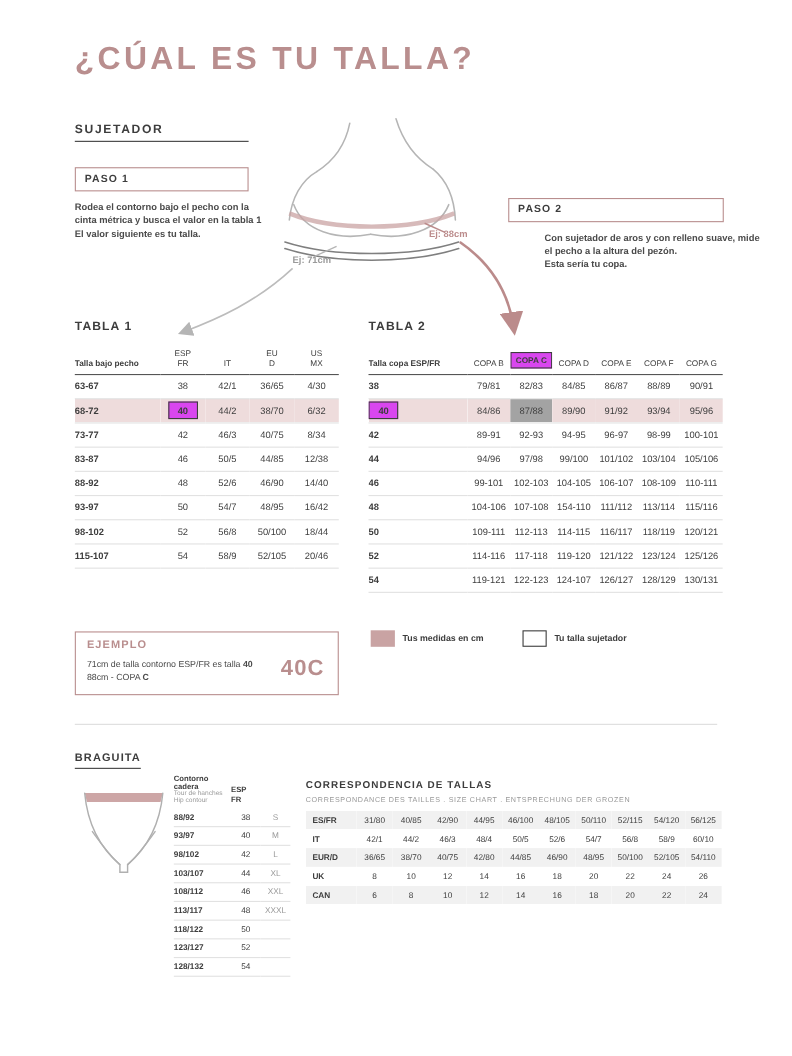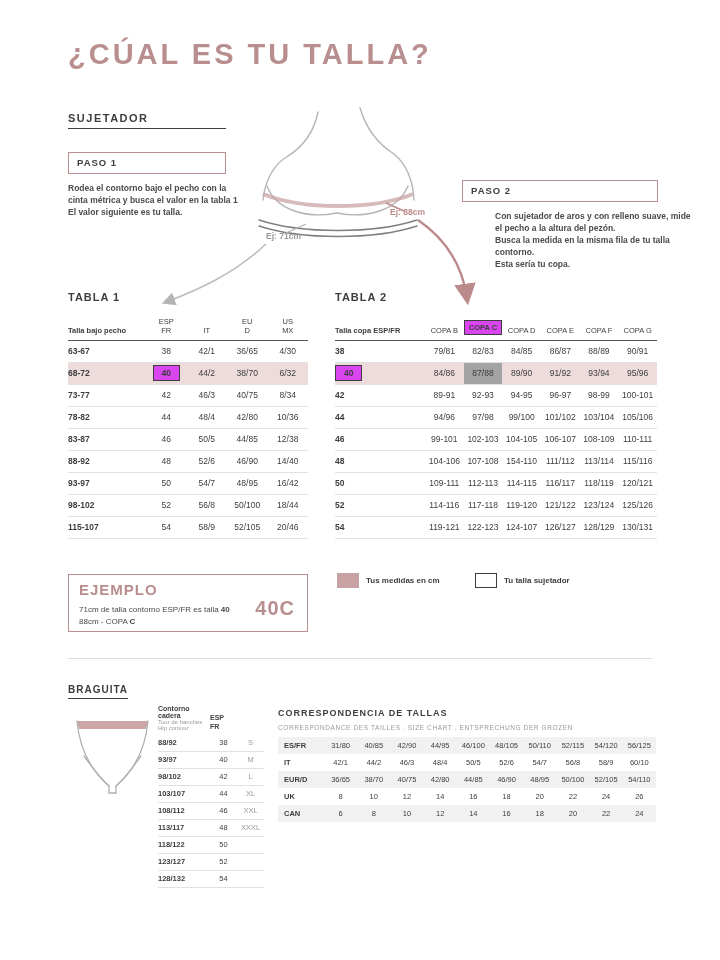--- a/index.html
+++ b/index.html
@@ -47,21 +47,21 @@
 
   #legend { left:335px; top:572px; width:330px; height:20px; }
   .swatch { position:absolute; width:22px; height:15px; top:1px; }
   #sw1 { left:2px; background:#c9a3a3; }
   #sw2 { left:140px; background:#fff; border:1.5px solid #3d3d3d; }
   .sw-label { position:absolute; top:4px; font-size:8px; font-weight:bold; }
   #swl1 { left:31px; }
   #swl2 { left:169px; }
 
   #ejemplo { left:68px; top:574px; width:240px; height:58px; border:1px solid #b98e8e; padding:6px 10px; }
-  #ej-label { color:#b98e8e; font-size:15px; font-weight:bold; letter-spacing:1px; }
+  #ej-label { color:#b98e8e; font-size:10px; font-weight:bold; letter-spacing:1px; }
   #ej-lines { margin-top:6px; font-size:8px; line-height:1.5; color:#4a4a4a; }
   #ej-lines b { font-weight:bold; }
   #ej-result { position:absolute; right:12px; top:22px; font-size:20px; font-weight:bold; letter-spacing:1px; color:#b98e8e; }
 
   #divider { left:68px; top:658px; width:584px; height:1px; background:#ddd; }
 
   #brag-h { left:68px; top:684px; font-size:10px; font-weight:bold; letter-spacing:1px; padding-bottom:3px; border-bottom:1px solid #3d3d3d; }
 
   #brag-table { left:158px; top:700px; width:106px; }
   #brag-table th { border-bottom:none; height:34px; text-align:left; padding-bottom:3px; }
@@ -95,21 +95,20 @@
   <div id="paso1-text" class="abs paso-text">
     <p>Rodea el contorno bajo el pecho con la cinta métrica y busca el valor en la tabla 1</p>
     <p>El valor siguiente es tu talla.</p>
   </div>
 
   <div id="paso2-box" class="abs paso-box">
     <span>PASO 2</span>
   </div>
   <div id="paso2-text" class="abs paso-text">
     <p>Con sujetador de aros y con relleno suave, mide el pecho a la altura del pezón.</p>
-    <p>Busca la medida en la misma fila de tu talla contorno.</p>
     <p>Esta sería tu copa.</p>
   </div>
 
   <svg id="bra-svg" class="abs" width="200" height="145" viewBox="0 0 200 145">
     <g fill="none" stroke="#b5b5b5" stroke-width="1.4" stroke-linecap="round">
       <path d="M 80,6 C 76,26 66,40 50,50"></path>
       <path d="M 122,2 C 128,22 140,38 156,48"></path>
       <path d="M 50,50 C 36,58 27,74 25,94"></path>
       <path d="M 156,48 C 168,58 175,74 176,94"></path>
       <path d="M 29,80 C 38,104 68,113 99,107"></path>
@@ -170,27 +169,20 @@
           <td>6/32</td>
         </tr>
         <tr>
           <td class="label-col">73-77</td>
           <td>42</td>
           <td>46/3</td>
           <td>40/75</td>
           <td>8/34</td>
         </tr>
         <tr>
-          <td class="label-col">78-82</td>
-          <td>44</td>
-          <td>48/4</td>
-          <td>42/80</td>
-          <td>10/36</td>
-        </tr>
-        <tr>
           <td class="label-col">83-87</td>
           <td>46</td>
           <td>50/5</td>
           <td>44/85</td>
           <td>12/38</td>
         </tr>
         <tr>
           <td class="label-col">88-92</td>
           <td>48</td>
           <td>52/6</td>

